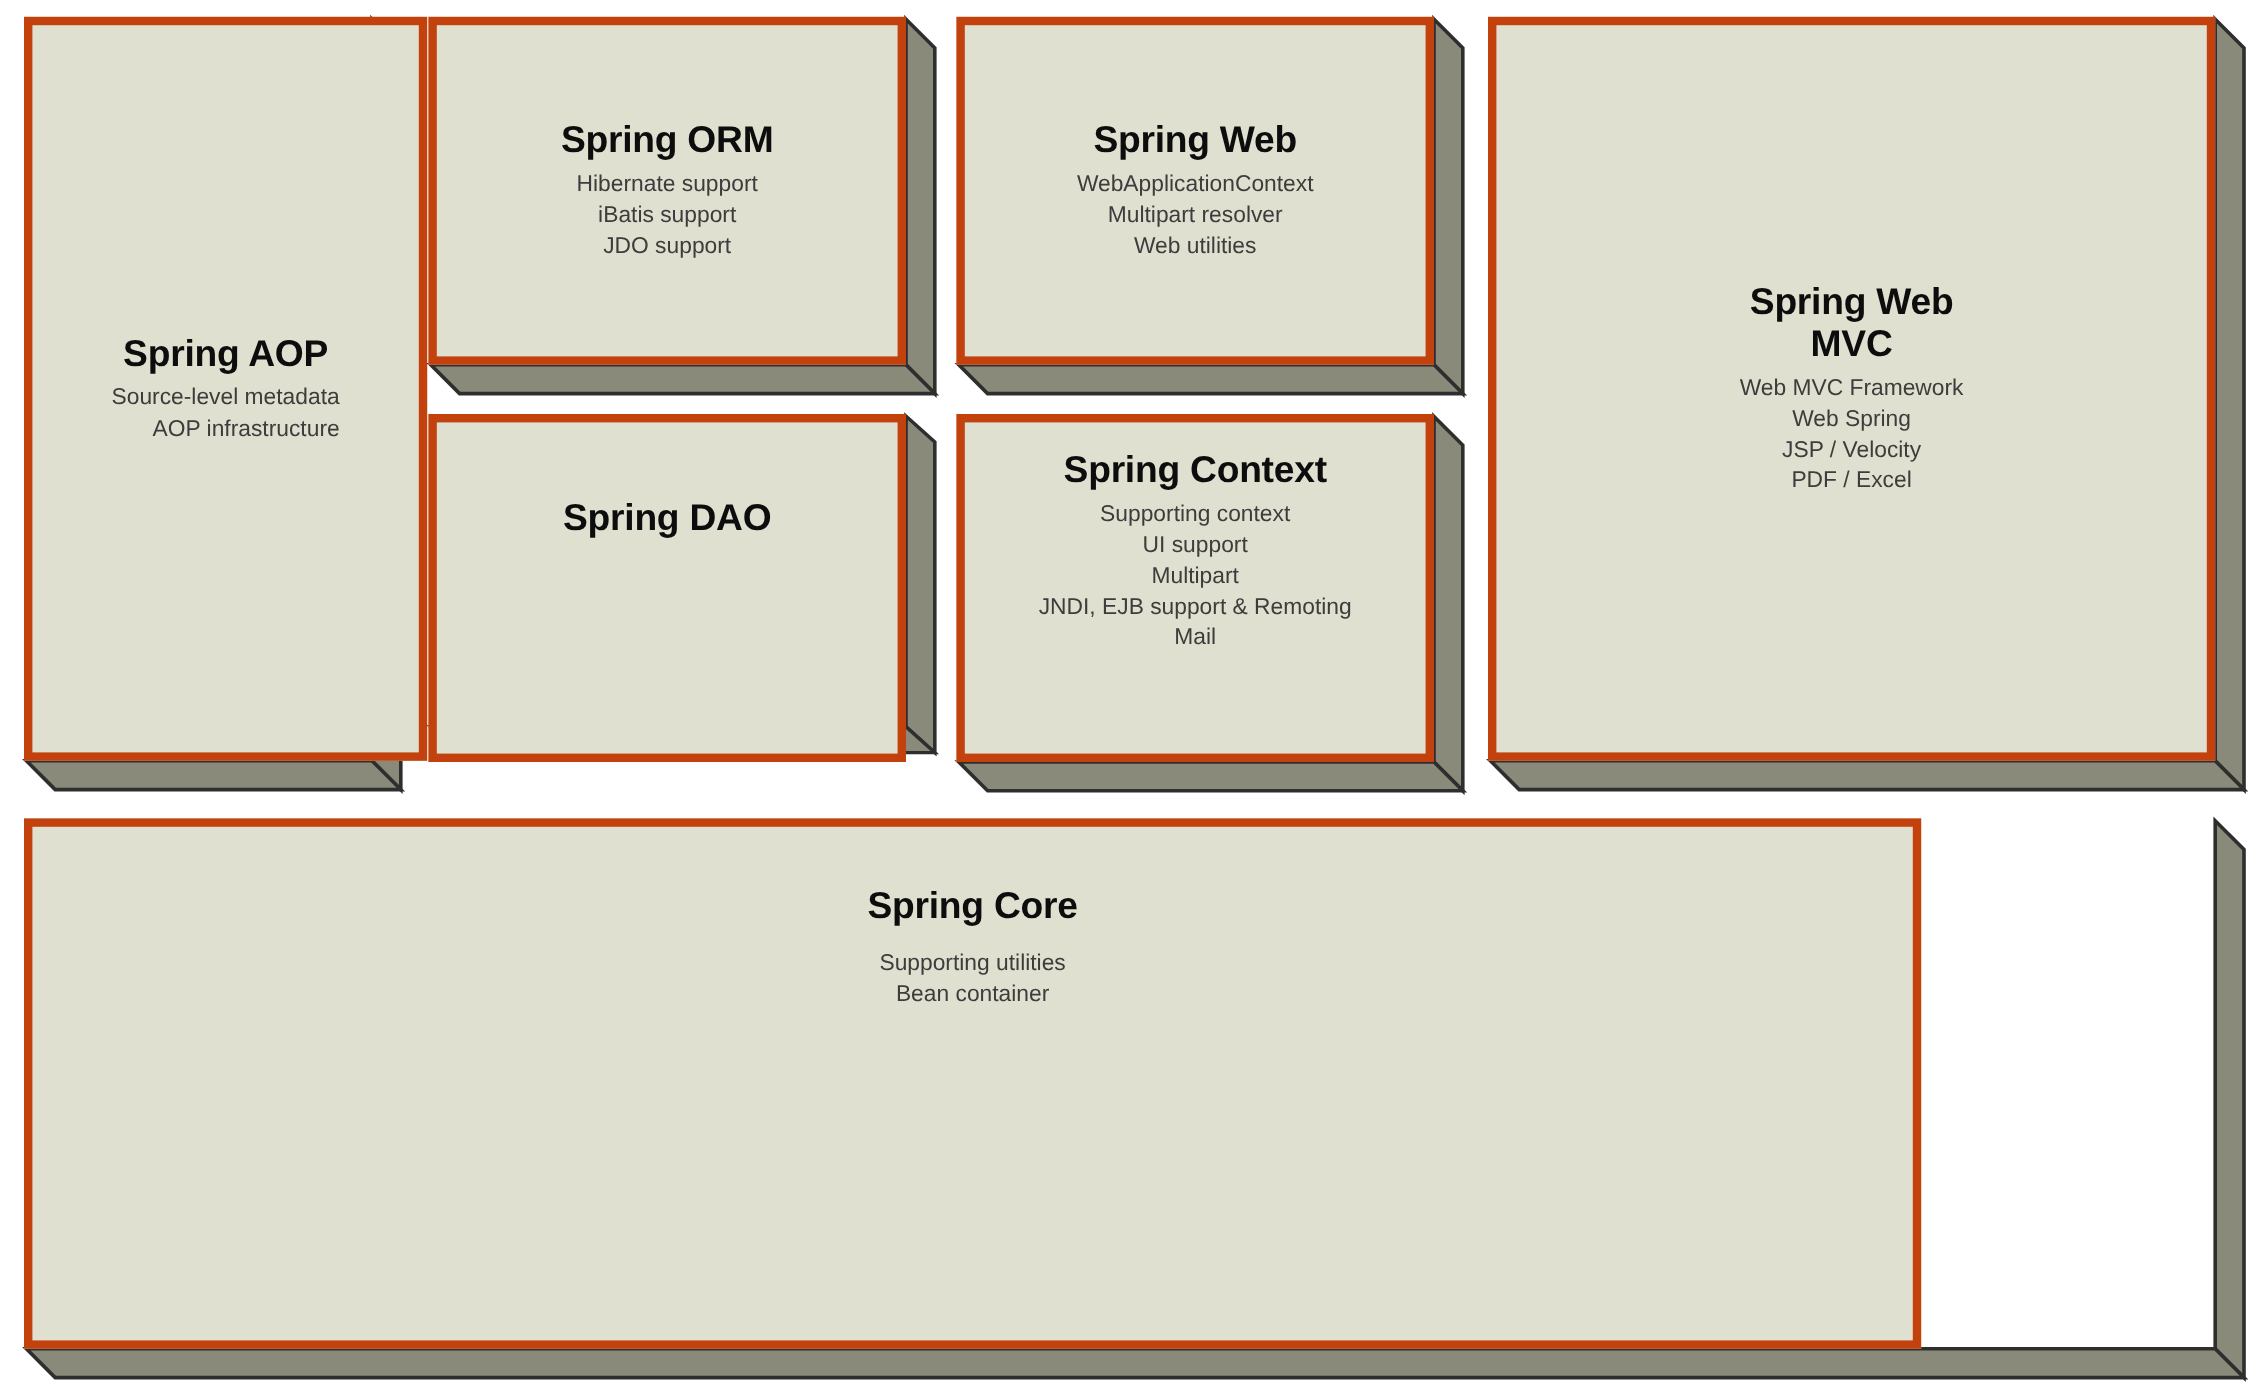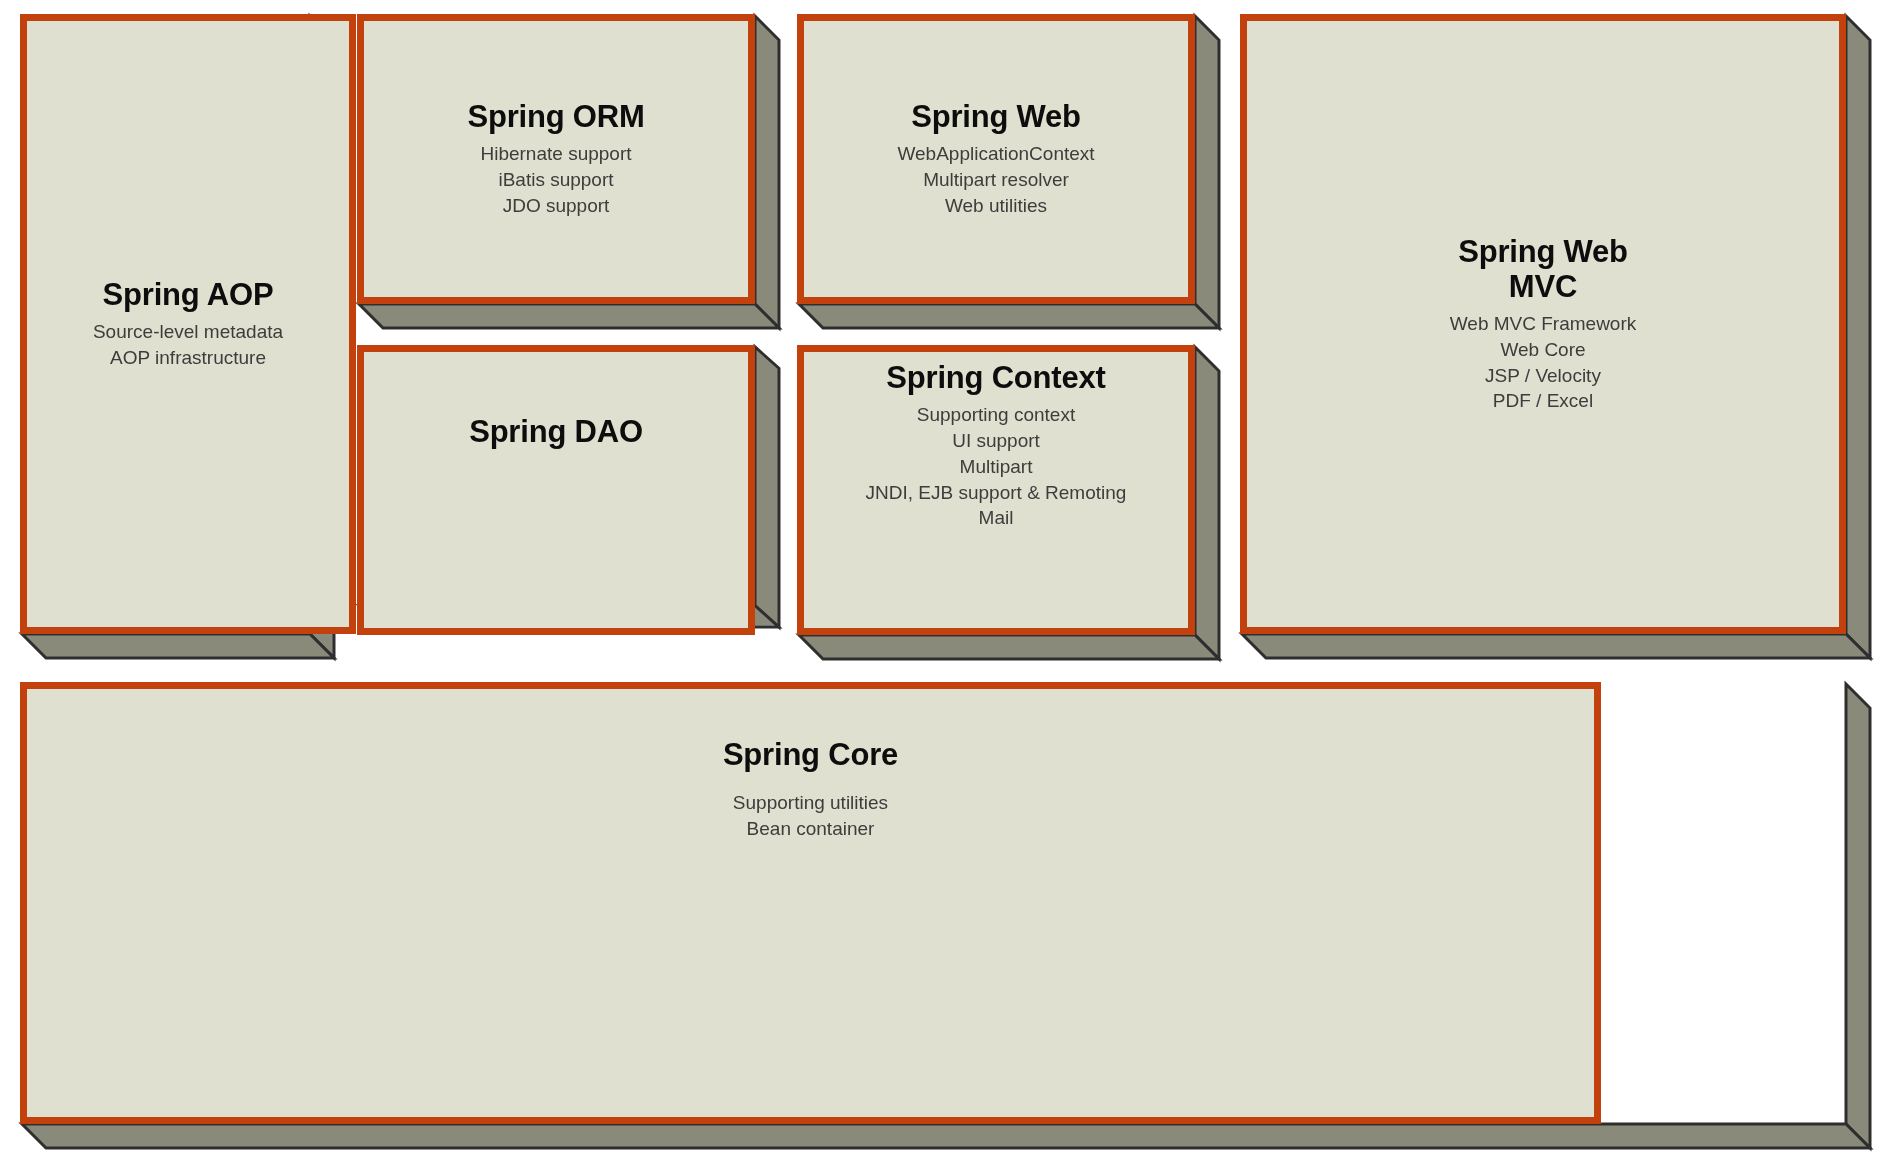--- a/index.html
+++ b/index.html
@@ -83,21 +83,21 @@
 </head>
 <body>
 
 <div id="diagram">
 
   <div class="box" style="left:20px; top:14px; width:316px; height:646px;">
     <svg class="solid" viewBox="0 0 316 646" preserveAspectRatio="none">
       <polygon points="290,2 314,26 314,644 290,620" fill="#8a8a7a" stroke="#2e2e2e" stroke-width="3"></polygon>
       <polygon points="2,620 290,620 314,644 26,644" fill="#8a8a7a" stroke="#2e2e2e" stroke-width="3"></polygon>
     </svg>
-    <div class="face" style="width:336px; height:620px;">
+    <div class="face" style="width:336px; height:620px;text-align:right;">
       <div class="title">Spring AOP</div>
       <div class="sublist">
         <div>Source-level metadata</div>
         <div>AOP infrastructure</div>
       </div>
     </div>
   </div>
 
   <div class="box" style="left:357px; top:14px; width:424px; height:316px;">
     <svg class="solid" viewBox="0 0 424 316" preserveAspectRatio="none">
@@ -132,21 +132,21 @@
   <div class="box" style="left:1240px; top:14px; width:632px; height:646px;">
     <svg class="solid" viewBox="0 0 632 646" preserveAspectRatio="none">
       <polygon points="606,2 630,26 630,644 606,620" fill="#8a8a7a" stroke="#2e2e2e" stroke-width="3"></polygon>
       <polygon points="2,620 606,620 630,644 26,644" fill="#8a8a7a" stroke="#2e2e2e" stroke-width="3"></polygon>
     </svg>
     <div class="face" style="width:606px; height:620px;">
       <div class="title">Spring Web
 MVC</div>
       <div class="sublist">
         <div>Web MVC Framework</div>
-        <div>Web Core</div>
+        <div>Web Spring</div>
         <div>JSP / Velocity</div>
         <div>PDF / Excel</div>
       </div>
     </div>
   </div>
 
   <div class="box" style="left:357px; top:345px; width:424px; height:284px;">
     <svg class="solid" viewBox="0 0 424 316" preserveAspectRatio="none">
       <polygon points="398,2 422,26 422,314 398,290" fill="#8a8a7a" stroke="#2e2e2e" stroke-width="3"></polygon>
       <polygon points="2,290 398,290 422,314 26,314" fill="#8a8a7a" stroke="#2e2e2e" stroke-width="3"></polygon>
@@ -154,21 +154,21 @@
     <div class="face align-top" style="width:398px; height:290px; padding-top:62px;">
       <div class="title">Spring DAO</div>
     </div>
   </div>
 
   <div class="box" style="left:797px; top:345px; width:424px; height:316px;">
     <svg class="solid" viewBox="0 0 424 316" preserveAspectRatio="none">
       <polygon points="398,2 422,26 422,314 398,290" fill="#8a8a7a" stroke="#2e2e2e" stroke-width="3"></polygon>
       <polygon points="2,290 398,290 422,314 26,314" fill="#8a8a7a" stroke="#2e2e2e" stroke-width="3"></polygon>
     </svg>
-    <div class="face align-top" style="width:398px; height:290px; padding-top:8px;">
+    <div class="face align-top" style="width:398px; height:290px; padding-top:22px;">
       <div class="title">Spring Context</div>
       <div class="sublist">
         <div>Supporting context</div>
         <div>UI support</div>
         <div>Multipart</div>
         <div>JNDI, EJB support &amp; Remoting</div>
         <div>Mail</div>
       </div>
     </div>
   </div>

